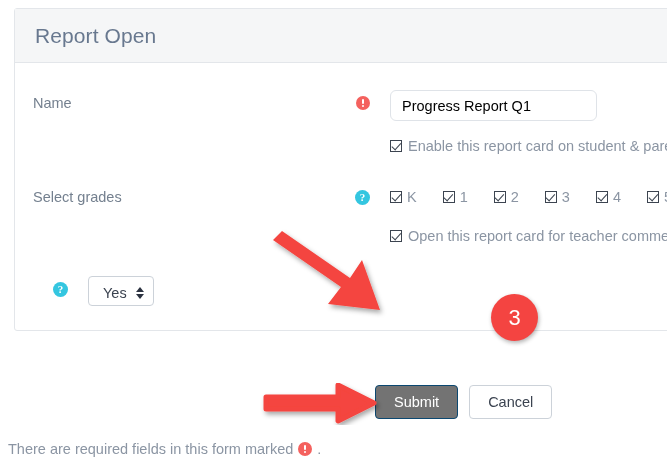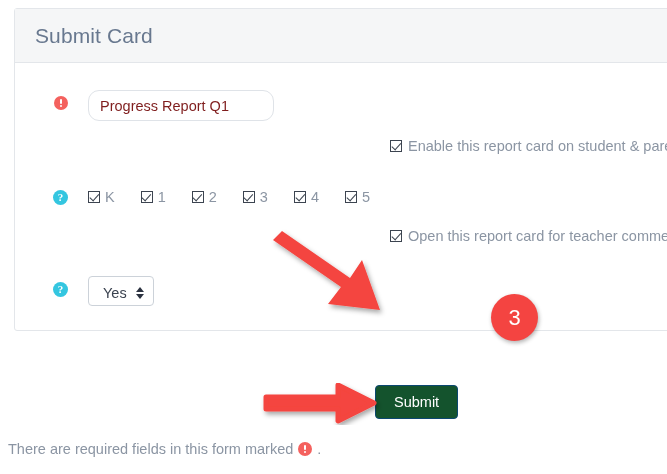--- a/index.html
+++ b/index.html
@@ -126,27 +126,27 @@
     color: #ffffff;
     font-size: 11px;
     line-height: 15px;
     text-align: center;
     font-weight: 700;
     font-family: "Liberation Serif", serif;
   }
 
   
   .text-input {
-    width: 186px;
+    width: 207px;
     height: 31px;
     border: 1px solid #dfe3e8;
-    border-radius: 11px;
-    background: #ffffff;
-    font-size: 14.5px;
-    color: #7f1d1d;
+    border-radius: 6px;
+    background: #ffffff;
+    font-size: 14.5px;
+    color: #000000;
     padding: 0 11px;
     box-sizing: border-box;
     font-family: "Liberation Sans", sans-serif;
     outline: none;
   }
 
   
   .check-line {
     display: flex;
     align-items: center;
@@ -249,21 +249,21 @@
     font-size: 14.5px;
     font-family: "Liberation Sans", sans-serif;
     border-radius: 4px;
     height: 34px;
     box-sizing: border-box;
     cursor: pointer;
     padding: 0 18px;
     line-height: 32px;
   }
   .btn-primary {
-    background: #14532d;
+    background: #737373;
     border: 1px solid #0b4871;
     color: #ffffff;
   }
   .btn-default {
     background: #ffffff;
     border: 1px solid #ccd2d9;
     color: #3b4350;
   }
 
   
@@ -300,46 +300,48 @@
   }
 </style>
 </head>
 <body>
 
 <div class="screen">
 
   <div class="card">
 
     <div class="card-header">
-      <span class="card-title">Submit Card</span>
+      <span class="card-title">Report Open</span>
     </div>
 
     <div class="card-body">
 
       <div class="form-row row-name">
+        <div class="col-label">Name</div>
         <div class="col-marker">
           <span class="req-icon"></span>
         </div>
         <div class="col-control">
           <input class="text-input" type="text" value="Progress Report Q1" style="">
         </div>
       </div>
 
       <div class="form-row row-enable">
         <div class="col-label"></div>
         <div class="col-marker"></div>
         <div class="col-control">
           <label class="check-line">
             <span class="cbox checked"></span>
             <span class="cb-label">Enable this report card on student &amp; parent</span>
           </label>
         </div>
       </div>
 
       <div class="form-row row-grades">
+        <div class="col-label">Select grades</div>
         <div class="col-marker">
           <span class="help-icon">?</span>
         </div>
         <div class="col-control">
           <div class="grades-list">
             <label class="grade-item">
               <span class="cbox checked"></span>
               <span class="cb-label">K</span>
             </label>
             <label class="grade-item">
@@ -389,20 +391,21 @@
             </div>
           </div>
         </div>
       </div>
 
     </div>
   </div>
 
   <div class="btn-row">
     <button class="btn btn-primary">Submit</button>
+    <button class="btn btn-default">Cancel</button>
   </div>
 
   <div class="footer-note">
     <span>There are required fields in this form marked</span>
     <span class="req-icon"></span>
     <span>.</span>
   </div>
 
   <svg class="annot" style="left:262px; top:218px; width:135px; height:100px;" viewBox="0 0 135 100">
     <defs>

